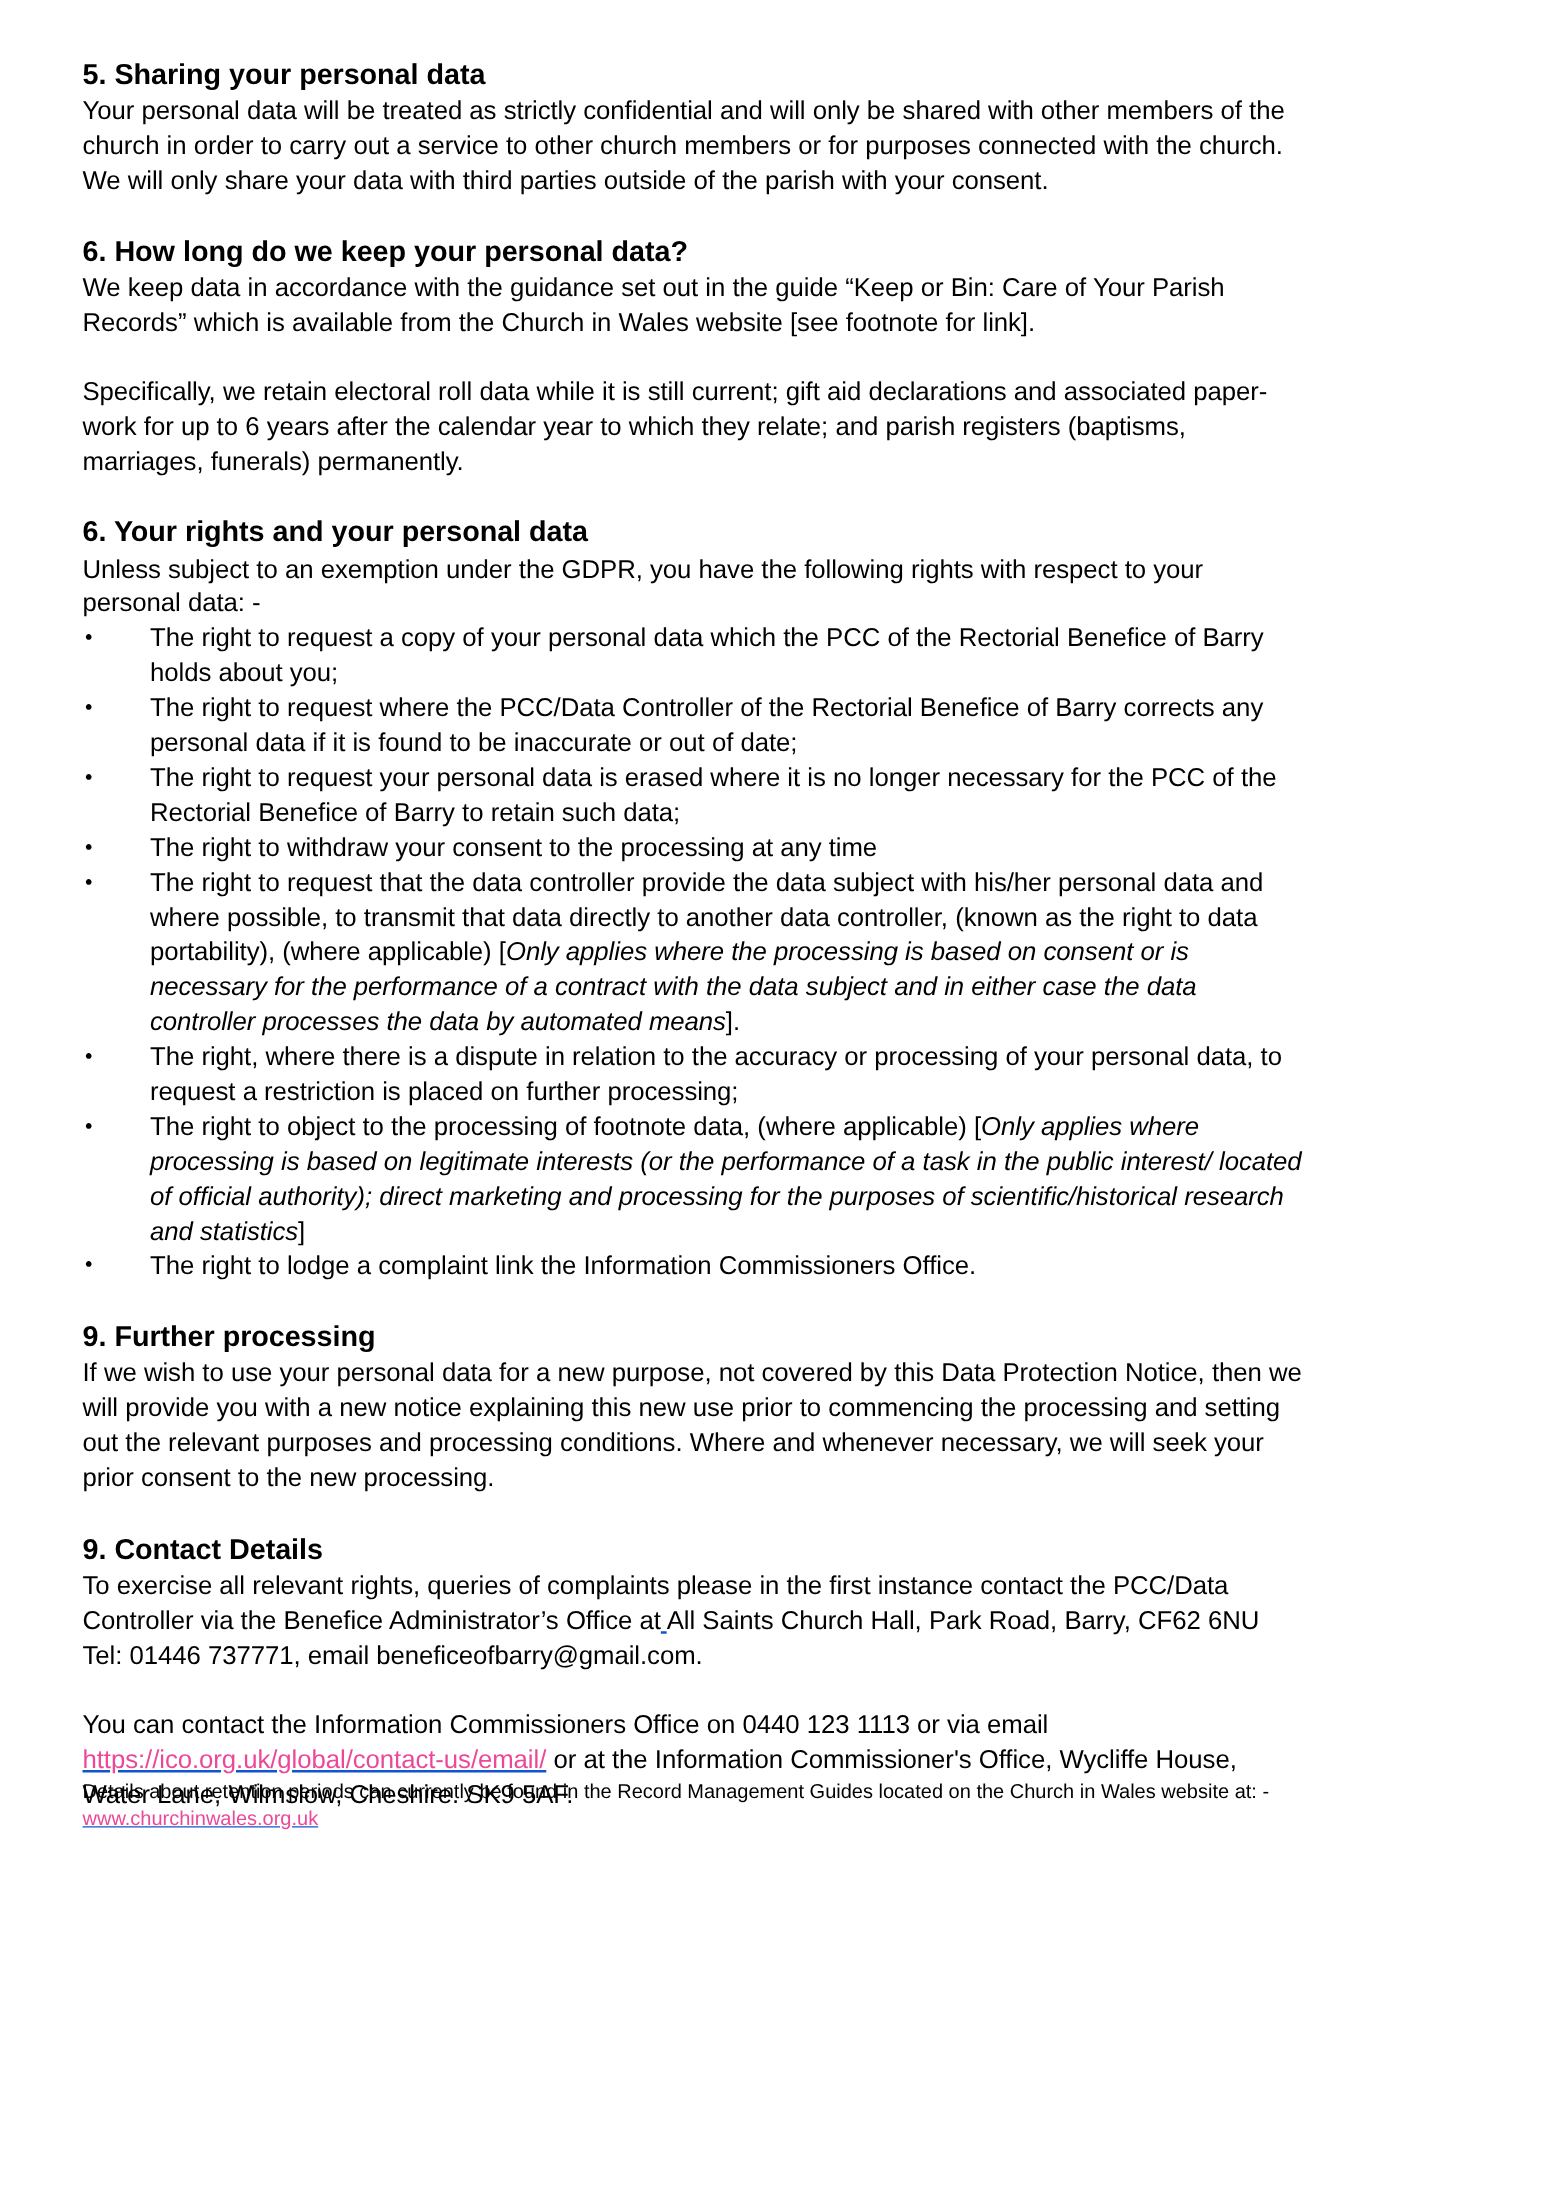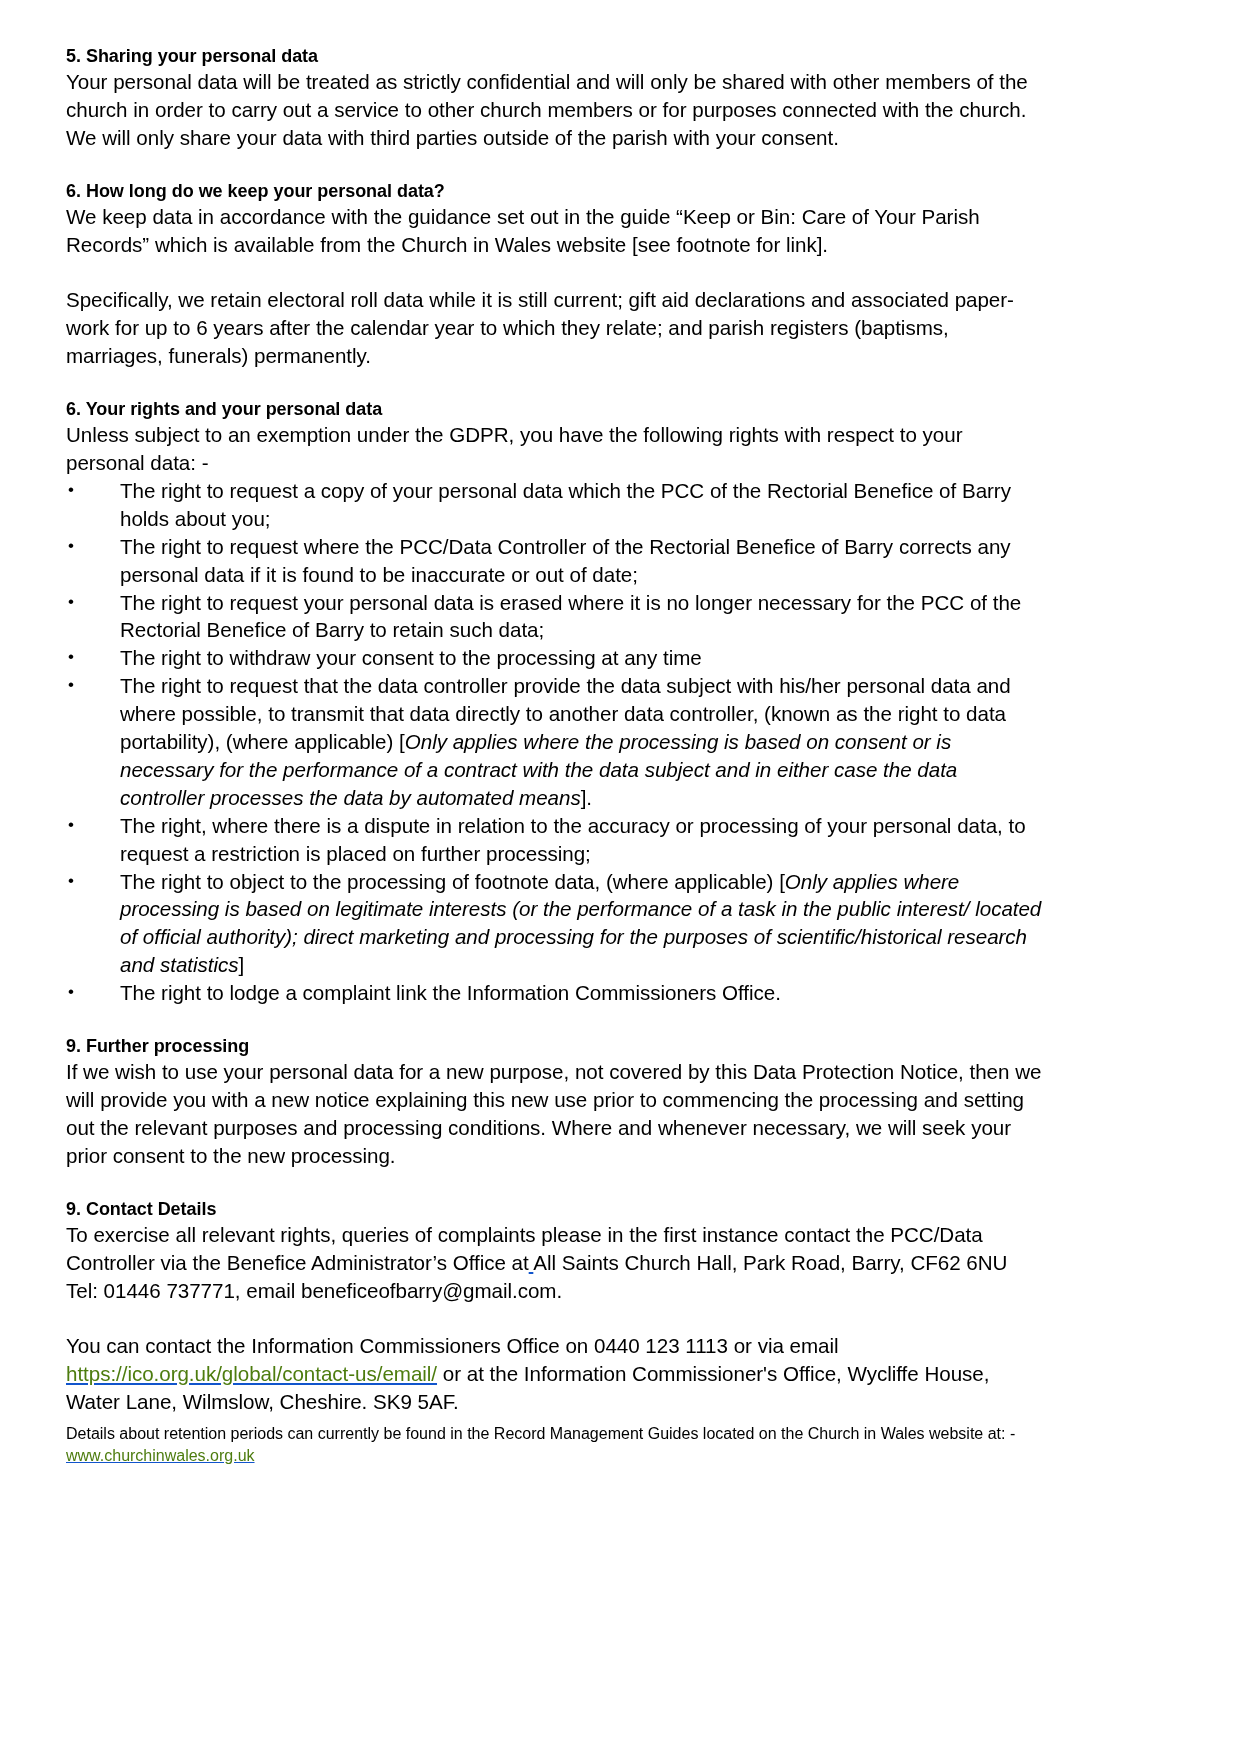--- a/index.html
+++ b/index.html
@@ -23,21 +23,21 @@
     padding: 44px 196px 0 66px;
   }
   .doc-body {
     width: 978px;
     font-size: 20.6px;
     line-height: 1.355;
     letter-spacing: -0.05px;
     word-spacing: 0.1px;
   }
   h2.section-heading {
-    font-size: 18px;
+    font-size: 23px;
     font-weight: bold;
     margin: 0;
     padding: 0;
     line-height: 1.355;
     letter-spacing: -0.05px;
   }
   p.para {
     margin: 0;
     padding: 0;
     line-height: 1.355;
@@ -61,21 +61,21 @@
     left: 2px;
     top: -1px;
     font-size: 17px;
     line-height: 1.6;
   }
   .italic-note {
     font-style: italic;
   }
   a.doc-link,
   .doc-link {
-    color: #4d7c0f;
+    color: #ec4899;
     text-decoration-color: #1155cc;
   }
   .thin-underline {
     text-decoration: underline;
     text-decoration-color: #1155cc;
   }
   .footer-note {
     position: absolute;
     left: 58px;
     top: 1423px;

